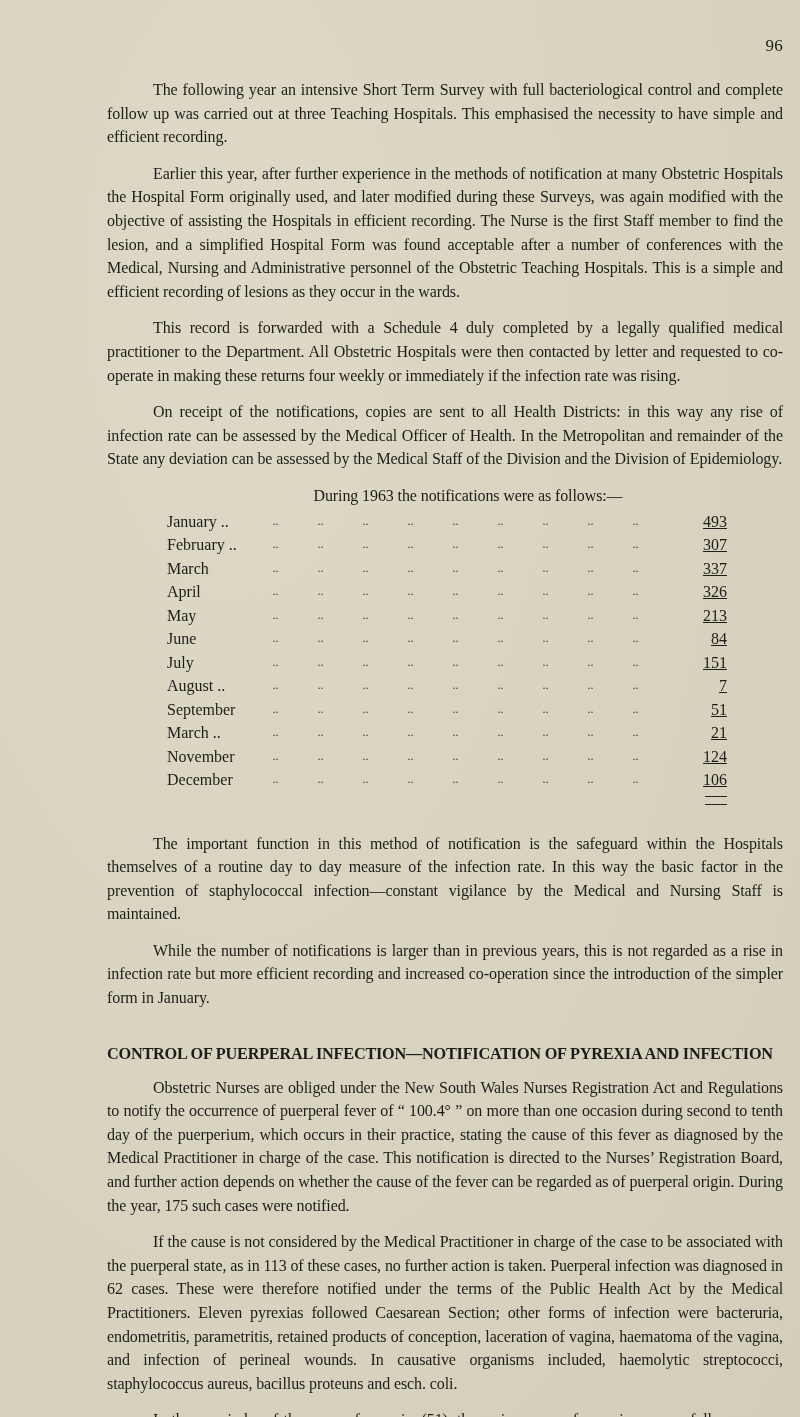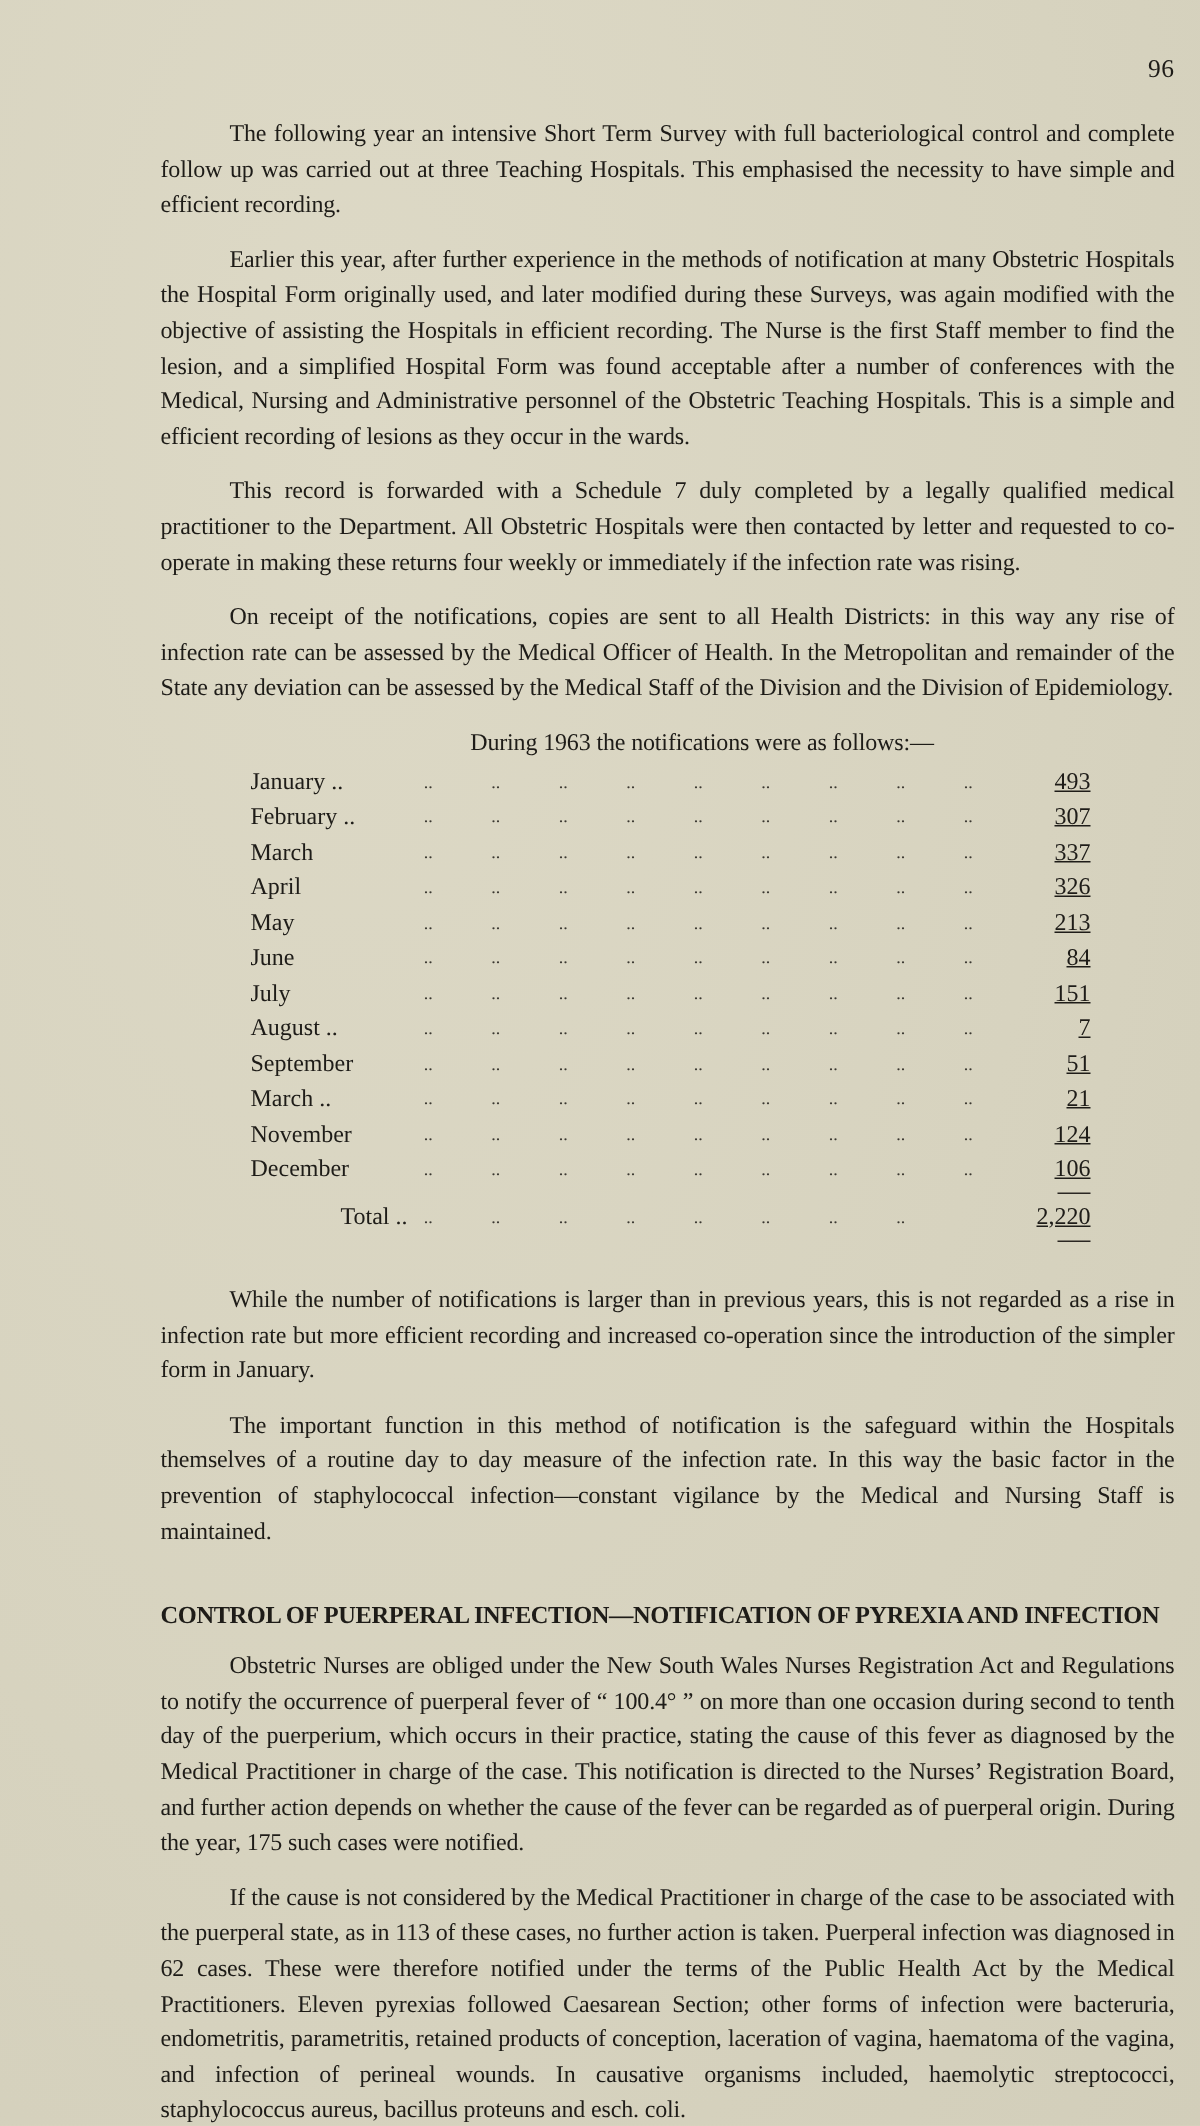--- a/index.html
+++ b/index.html
@@ -106,21 +106,21 @@
 </head>
 <body>
 
 <div class="page">
   <div class="page-number">96</div>
 
   <div class="content">
 
     <p>The following year an intensive Short Term Survey with full bacteriological control and complete follow up was carried out at three Teaching Hospitals.  This emphasised the necessity to have simple and efficient recording.</p>
     <p>Earlier this year, after further experience in the methods of notification at many Obstetric Hospitals the Hospital Form originally used, and later modified during these Surveys, was again modified with the objective of assisting the Hospitals in efficient recording.  The Nurse is the first Staff member to find the lesion, and a simplified Hospital Form was found acceptable after a number of conferences with the Medical, Nursing and Administrative personnel of the Obstetric Teaching Hospitals.  This is a simple and efficient recording of lesions as they occur in the wards.</p>
-    <p>This record is forwarded with a Schedule 7 duly completed by a legally qualified medical practitioner to the Department.  All Obstetric Hospitals were then contacted by letter and requested to co-operate in making these returns four weekly or immediately if the infection rate was rising.</p>
+    <p>This record is forwarded with a Schedule 4 duly completed by a legally qualified medical practitioner to the Department.  All Obstetric Hospitals were then contacted by letter and requested to co-operate in making these returns four weekly or immediately if the infection rate was rising.</p>
     <p>On receipt of the notifications, copies are sent to all Health Districts:  in this way any rise of infection rate can be assessed by the Medical Officer of Health.  In the Metropolitan and remainder of the State any deviation can be assessed by the Medical Staff of the Division and the Division of Epidemiology.</p>
 
     <p class="table-intro">During 1963 the notifications were as follows:—</p>
 
     <table class="notif-table">
       <tbody>
         <tr>
           <td class="month">January ..</td>
           <td class="leaders"><span>..</span><span>..</span><span>..</span><span>..</span><span>..</span><span>..</span><span>..</span><span>..</span><span>..</span></td>
           <td class="value">493</td>
@@ -178,37 +178,32 @@
         <tr>
           <td class="month">December</td>
           <td class="leaders"><span>..</span><span>..</span><span>..</span><span>..</span><span>..</span><span>..</span><span>..</span><span>..</span><span>..</span></td>
           <td class="value">106</td>
         </tr>
         <tr class="rule-row">
           <td></td>
             <td></td>
           <td class="value"><span class="rule"></span></td>
         </tr>
-        <tr class="total-row">
-          <td class="month">Total ..</td>
-          <td class="leaders"><span>..</span><span>..</span><span>..</span><span>..</span><span>..</span><span>..</span><span>..</span><span>..</span></td>
-          <td class="value">2,220</td>
-        </tr>
         <tr class="rule-row">
           <td></td>
             <td></td>
           <td class="value"><span class="rule"></span></td>
         </tr>
       </tbody>
     </table>
 
     <div style="height:12px"></div>
 
+    <p>The important function in this method of notification is the safeguard within the Hospitals themselves of a routine day to day measure of the infection rate.  In this way the basic factor in the prevention of staphylococcal infection—constant vigilance by the Medical and Nursing Staff is maintained.</p>
     <p>While the number of notifications is larger than in previous years, this is not regarded as a rise in infection rate but more efficient recording and increased co-operation since the introduction of the simpler form in January.</p>
-    <p>The important function in this method of notification is the safeguard within the Hospitals themselves of a routine day to day measure of the infection rate.  In this way the basic factor in the prevention of staphylococcal infection—constant vigilance by the Medical and Nursing Staff is maintained.</p>
 
     <div class="section-heading">CONTROL OF PUERPERAL INFECTION—NOTIFICATION OF PYREXIA AND INFECTION</div>
     <p>Obstetric Nurses are obliged under the New South Wales Nurses Registration Act and Regulations to notify the occurrence of puerperal fever of “ 100.4° ” on more than one occasion during second to tenth day of the puerperium, which occurs in their practice, stating the cause of this fever as diagnosed by the Medical Practitioner in charge of the case.  This notification is directed to the Nurses’ Registration Board, and further action depends on whether the cause of the fever can be regarded as of puerperal origin.  During the year, 175 such cases were notified.</p>
     <p>If the cause is not considered by the Medical Practitioner in charge of the case to be associated with the puerperal state, as in 113 of these cases, no further action is taken.  Puerperal infection was diagnosed in 62 cases.  These were therefore notified under the terms of the Public Health Act by the Medical Practitioners.  Eleven pyrexias followed Caesarean Section;  other forms of infection were bacteruria, endometritis, parametritis, retained products of conception, laceration of vagina, haematoma of the vagina, and infection of perineal wounds.  In causative organisms included, haemolytic streptococci, staphylococcus aureus, bacillus proteuns and esch. coli.</p>
     <p>In the remainder of the cases of pyrexia, (51), the main causes of pyrexia were as follows: upper respiratory tract infection (23), including bronchitis and pneumonia (4 cases), urinary tract infection (2) including 2 cases of pyelonephritis, influenza and other viral infection (9).  Other causes were drug reactions, hepatitis and allergic dermatitis.  Nineteen cases of breast infection or engorgement were also notified.</p>
 
   </div>
 </div>
 
 </body></html>

